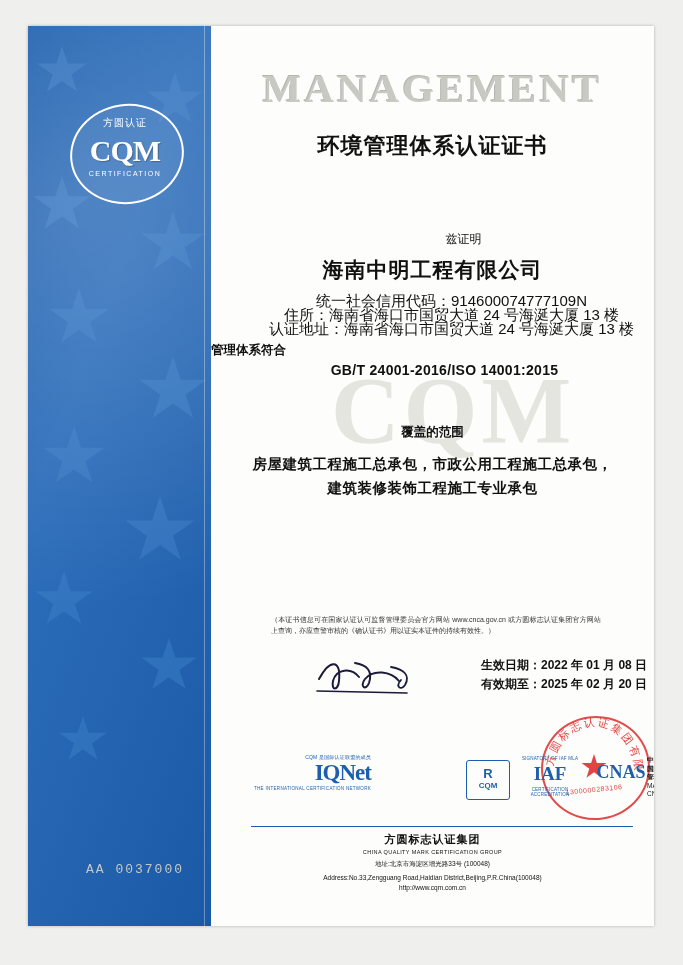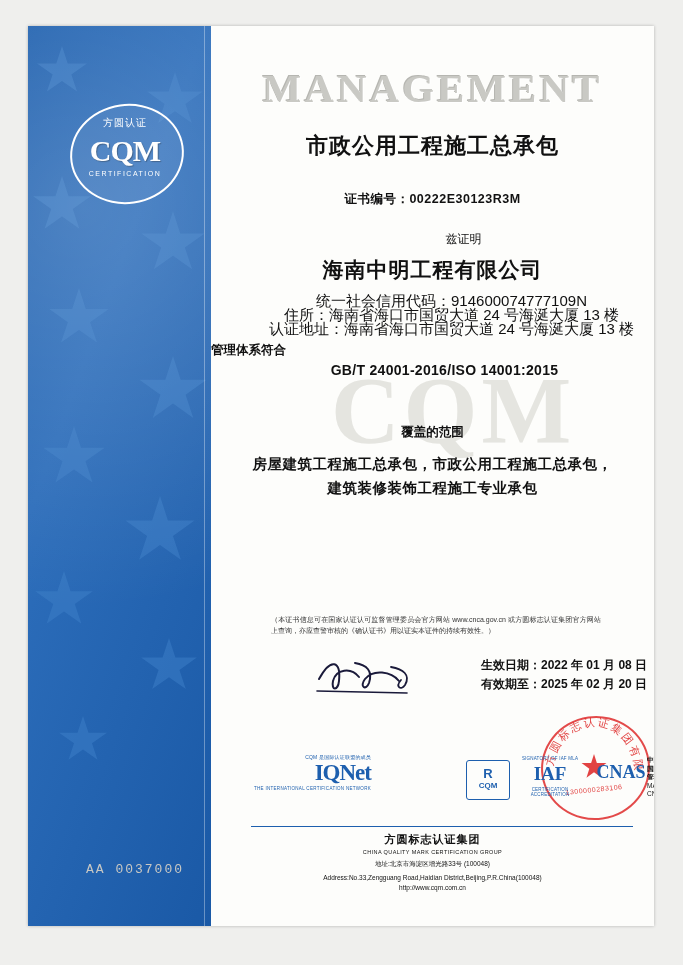--- a/index.html
+++ b/index.html
@@ -223,22 +223,21 @@
       </div>
 
       <div class="serial">AA 0037000</div>
     </div>
 
     <div class="content">
 
       <div class="watermark">CQM</div>
 
       <div class="cert-word">MANAGEMENT</div>
-      <div class="title-cn">市政公用工程施工总承包</div>
-      <div class="cert-no">证书编号：00222E30123R3M</div>
+      <div class="title-cn">环境管理体系认证证书</div>
       <div class="hereby">兹证明</div>
       <div class="company">海南中明工程有限公司</div>
 
       <div class="info-lines">
         <div>统一社会信用代码：914600074777109N</div>
         <div>住所：海南省海口市国贸大道 24 号海涎大厦 13 楼</div>
         <div>认证地址：海南省海口市国贸大道 24 号海涎大厦 13 楼</div>
       </div>
 
       <div class="std-label">管理体系符合</div>

